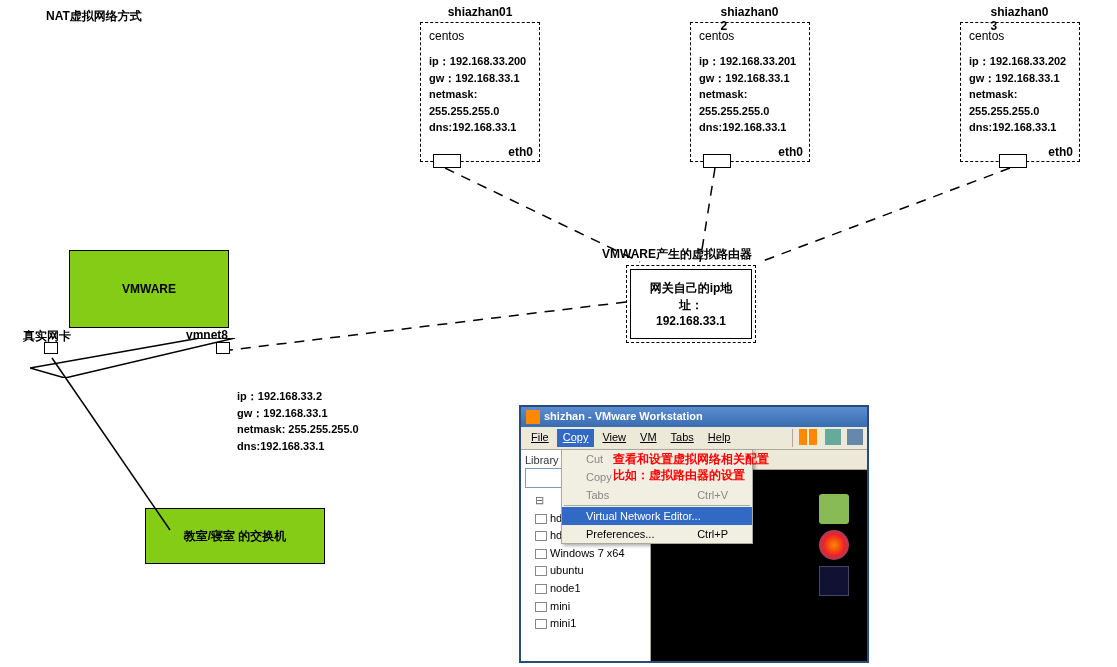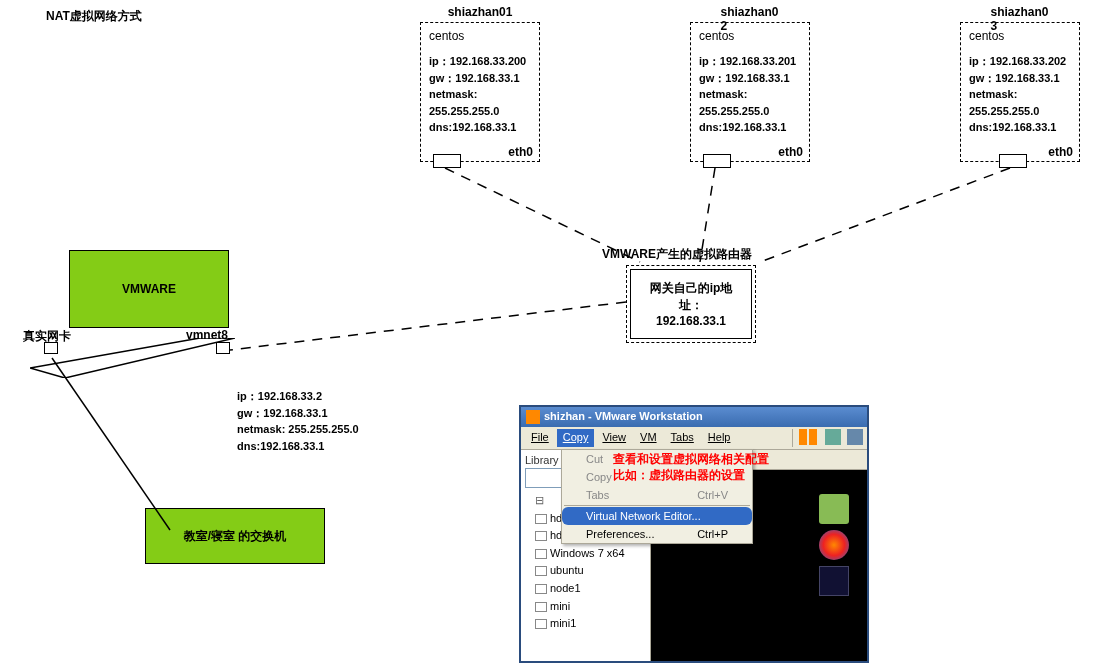--- a/index.html
+++ b/index.html
@@ -33,21 +33,21 @@
 .vmw-tree { font-size: 11px; line-height: 1.6; }
 .vmw-tree-item { padding-left: 10px; white-space: nowrap; }
 .vmw-tree-icon { display: inline-block; width: 12px; height: 10px; border: 1px solid #888; margin-right: 3px; background: #fff; vertical-align: middle; }
 .vmw-main { flex: 1; background: #000; position: relative; min-height: 200px; }
 .vmw-tab { display: flex; background: #ece9d8; border-bottom: 1px solid #aca899; }
 .vmw-tabitem { padding: 3px 8px; background: #f5f3e7; border: 1px solid #aca899; border-bottom: none; margin-right: -1px; display: flex; align-items: center; gap: 3px; }
 .vmw-tabicon { width: 10px; height: 10px; background: #c33; }
 .vmw-dropdown { position: absolute; background: #f1efe2; border: 1px solid #aca899; box-shadow: 2px 2px 3px rgba(0,0,0,0.3); z-index: 10; }
 .vmw-dd-item { padding: 3px 24px 3px 24px; display: flex; justify-content: space-between; width: 190px; }
 .vmw-dd-item.disabled { color: #888; }
-.vmw-dd-item.highlight { background: #316ac5; color: white; border-radius: 6px; }
+.vmw-dd-item.highlight { background: #316ac5; color: white; }
 .vmw-dd-sep { height: 1px; background: #aca899; margin: 1px 2px; }
 .red-note { color: #ff0000; position: absolute; font-weight: bold; font-size: 12px; line-height: 1.3; z-index: 20; }
 .desktop-icon { position: absolute; width: 30px; height: 30px; }
 .lib-label { font-size: 11px; color: #333; }
 </style>
 </head>
 <body>
 
 <div class="abs label" style="left:22px; top:8px;padding-left:24px;">NAT虚拟网络方式</div>
 

